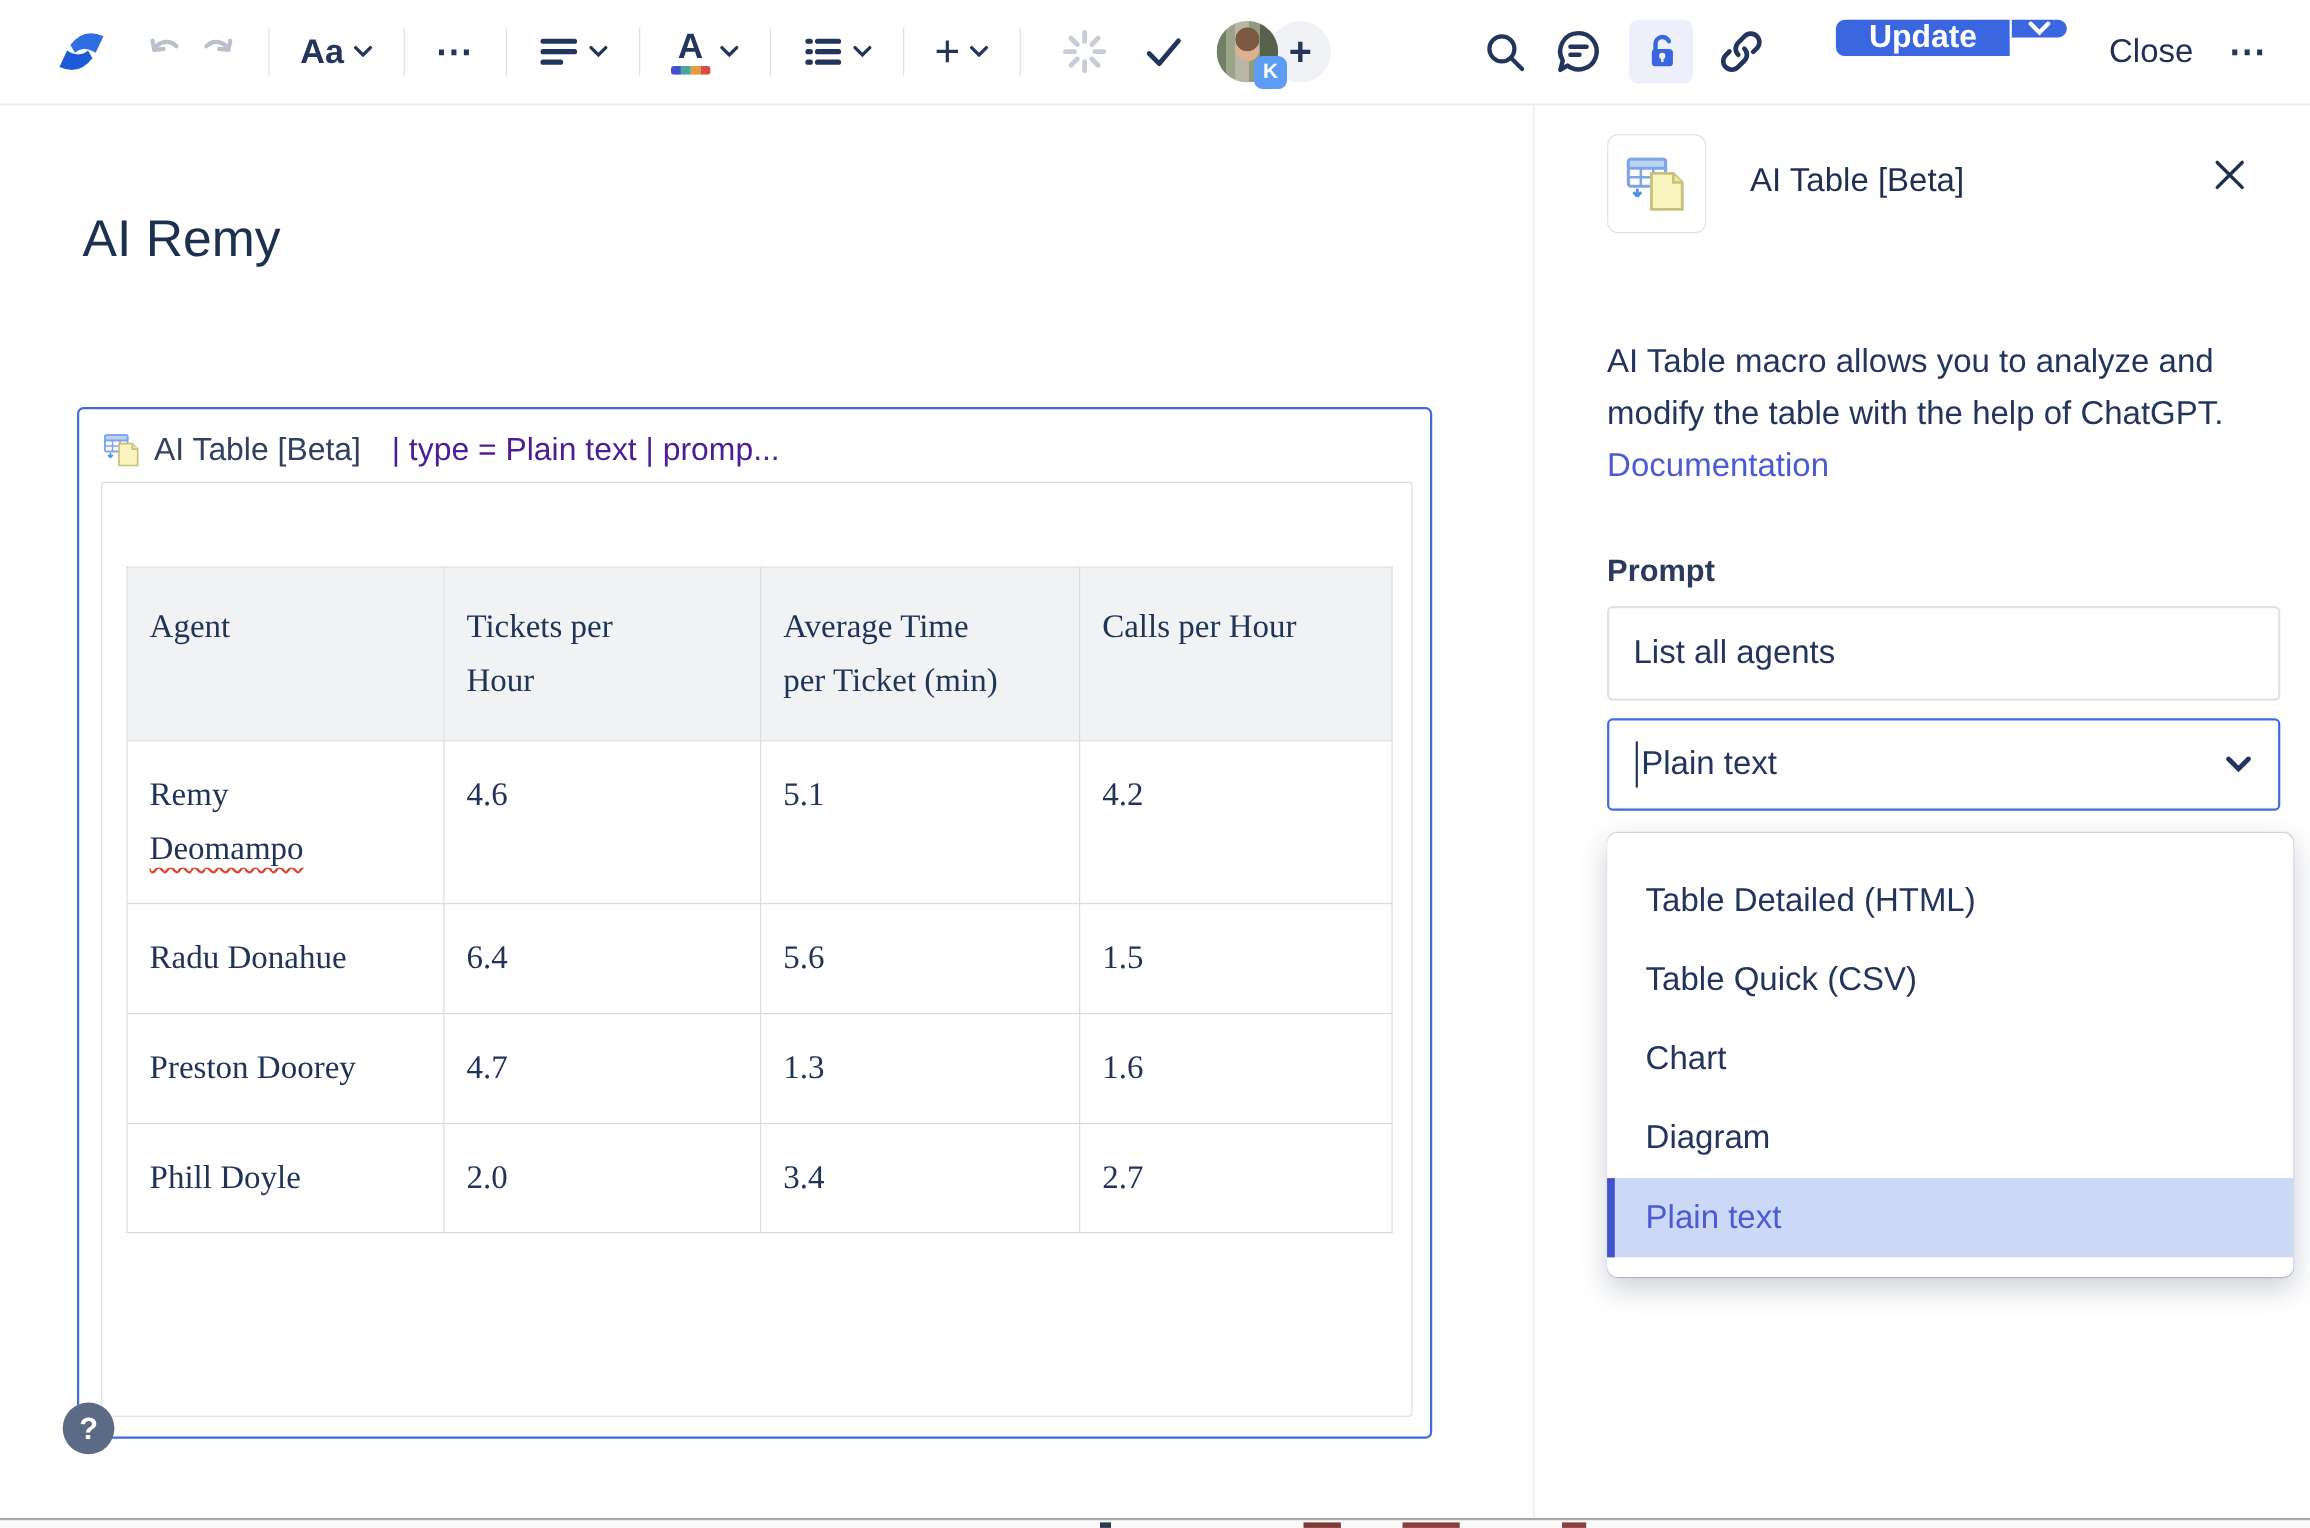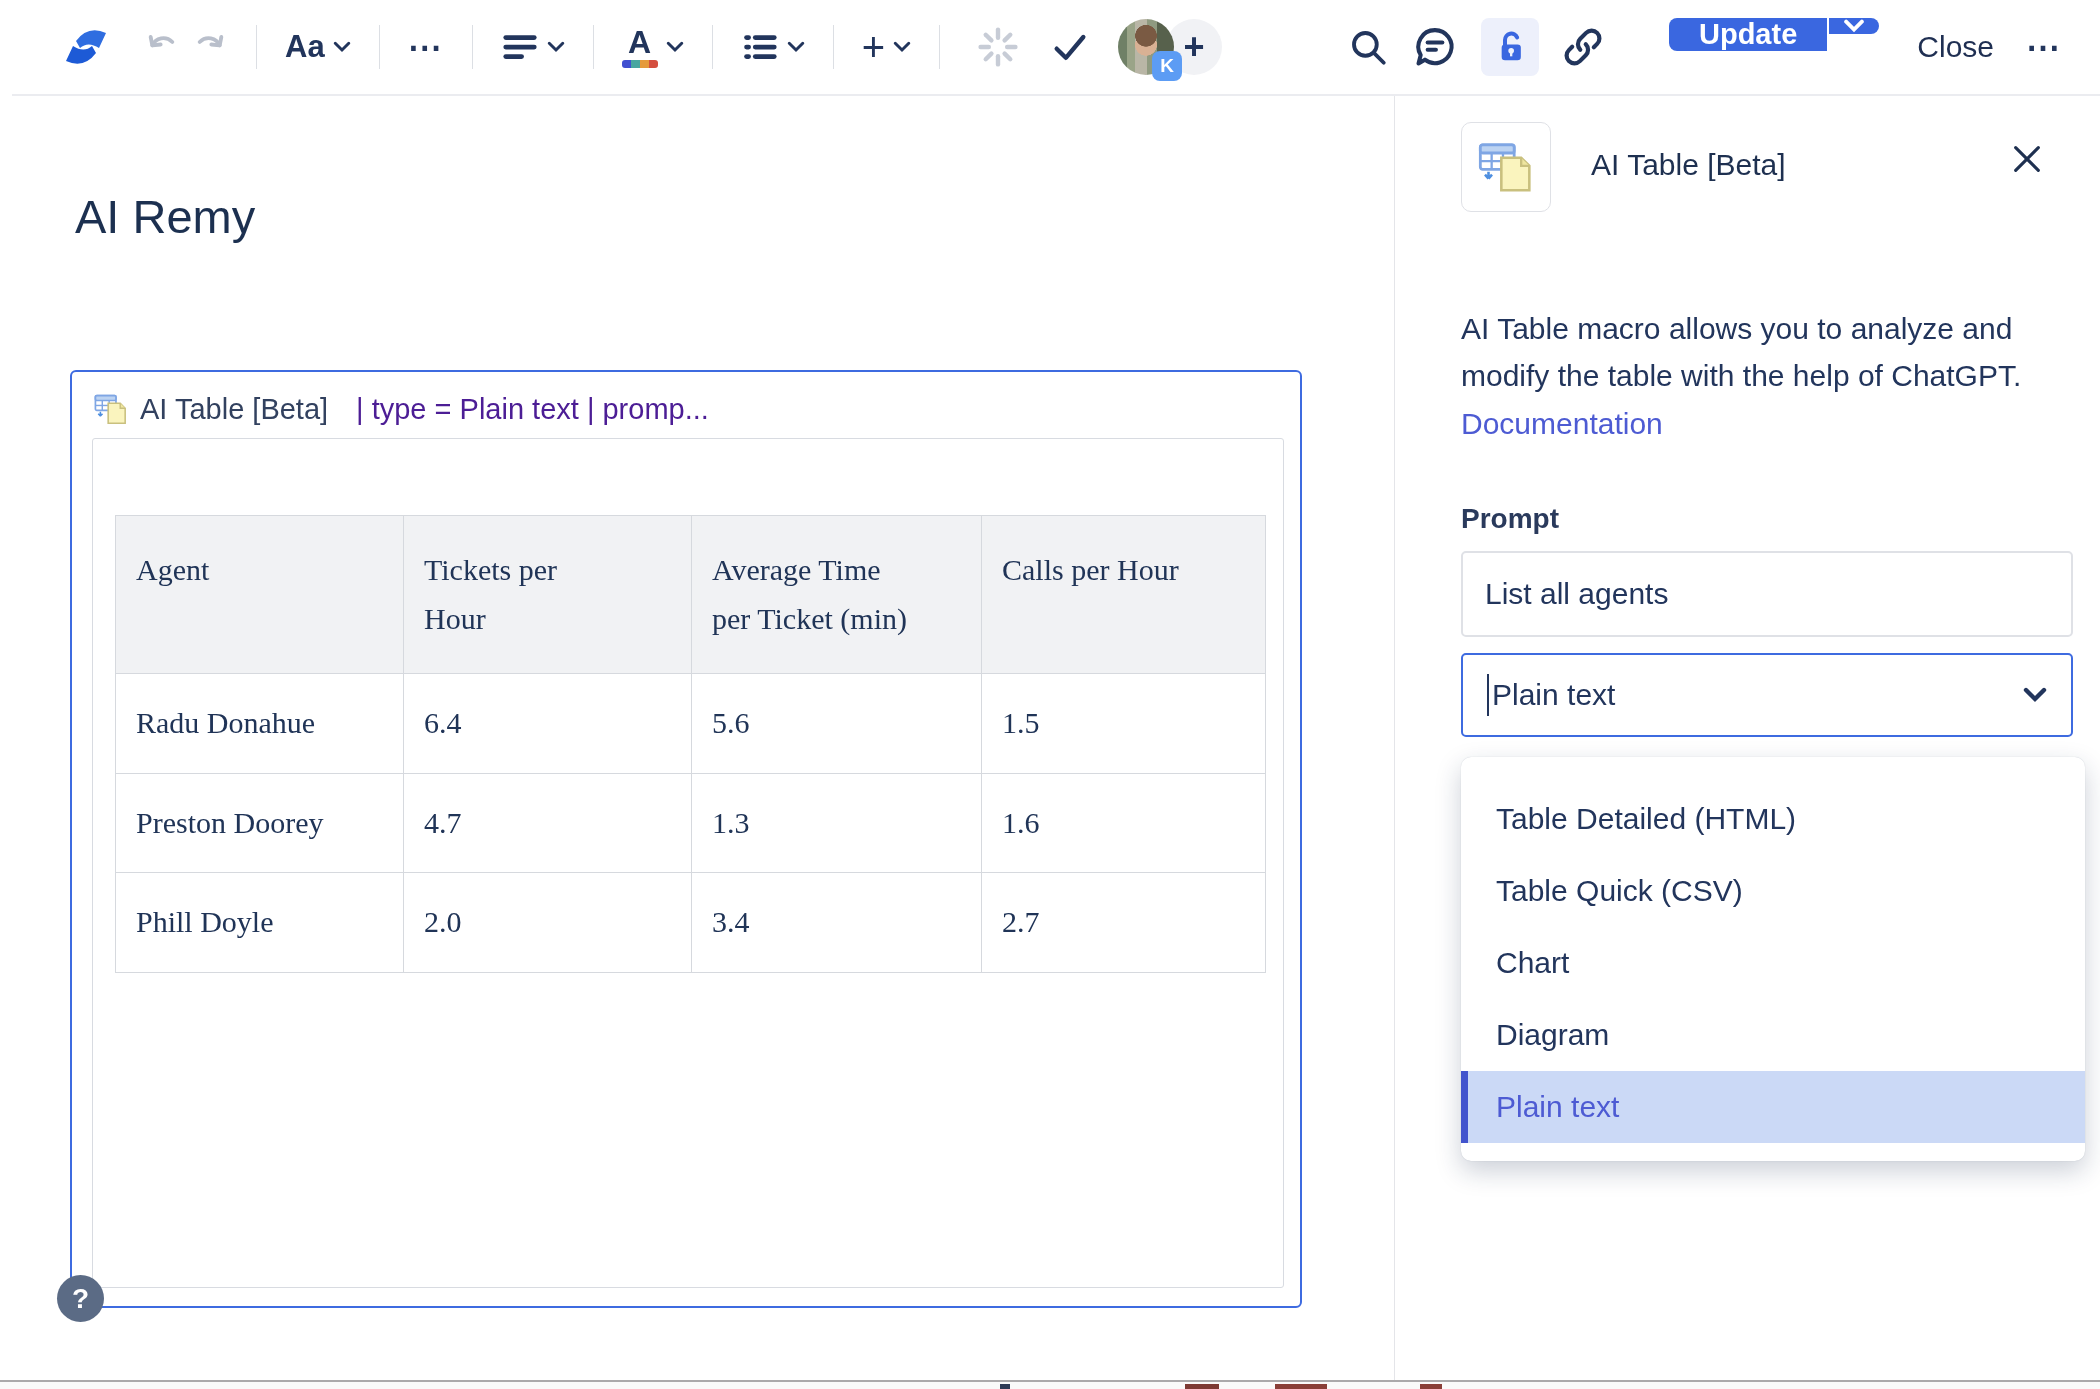--- a/index.html
+++ b/index.html
@@ -1,20 +1,20 @@
 <!DOCTYPE html>
 <html><head>
 <meta charset="utf-8">
 <style>
   html,body{margin:0;padding:0;background:#fff;}
   .root{position:relative;width:2100px;height:1389px;background:#fff;overflow:hidden;
         font-family:"Liberation Sans",sans-serif;color:#22355C;}
 
   
-  .toolbar{position:absolute;top:0;left:12px;right:0;height:96px;box-sizing:border-box;
+  .toolbar{position:absolute;top:0;left:0;right:0;height:96px;box-sizing:border-box;
            display:flex;align-items:center;padding:0 30px 0 42px;background:#fff;
            border-bottom:2px solid #EBECF0;}
   .tb-sep{width:1px;height:44px;background:#DCDFE4;margin:0 20px;flex:none;}
   .tb-btn{display:flex;align-items:center;justify-content:center;flex:none;cursor:pointer;
           background:none;border:none;padding:0;margin:0 8px;color:#22355C;}
   .tb-label{font-size:31px;font-weight:700;color:#22355C;}
   .chev{margin-left:8px;flex:none;}
   .dots{font-size:34px;font-weight:700;letter-spacing:2px;color:#22355C;line-height:1;}
   .avatar{width:56px;height:56px;border-radius:50%;position:relative;flex:none;margin:0 4px 0 14px;z-index:2;
           background:
@@ -296,20 +296,26 @@
           <thead>
             <tr id="agent-table-header-row">
                 <th>Agent</th>
                 <th>Tickets per<br>Hour</th>
                 <th>Average Time<br>per Ticket (min)</th>
                 <th>Calls per Hour</th>
               </tr>
           </thead>
           <tbody id="agent-table-body">
               <tr>
+                <td>Remy<br><span class="squiggle">Deomampo</span></td>
+                <td>4.6</td>
+                <td>5.1</td>
+                <td>4.2</td>
+              </tr>
+              <tr>
                 <td>Radu Donahue</td>
                 <td>6.4</td>
                 <td>5.6</td>
                 <td>1.5</td>
               </tr>
               <tr>
                 <td>Preston Doorey</td>
                 <td>4.7</td>
                 <td>1.3</td>
                 <td>1.6</td>

